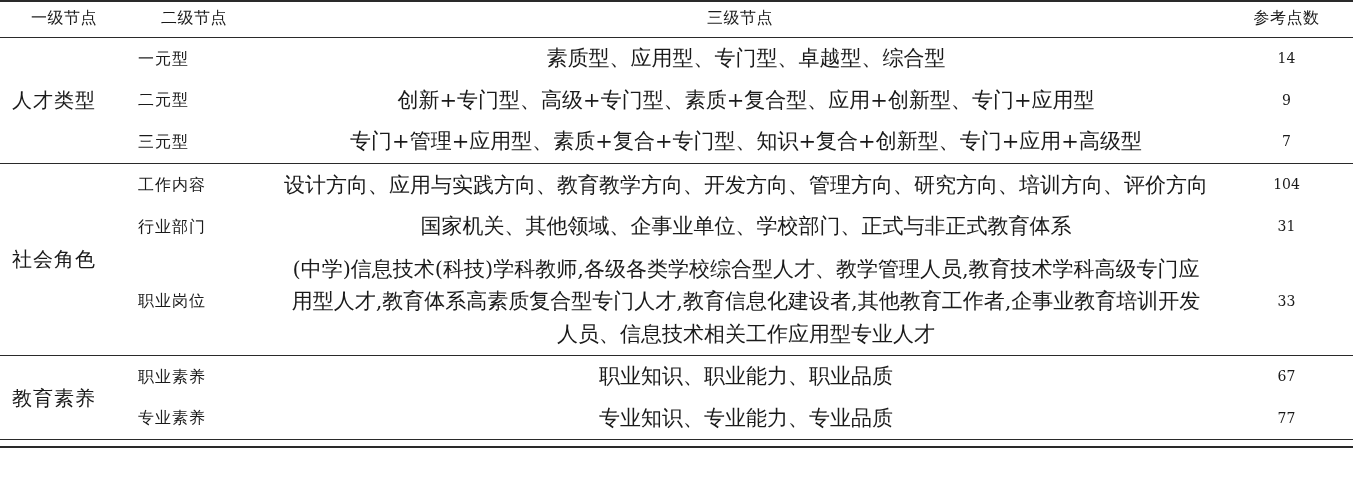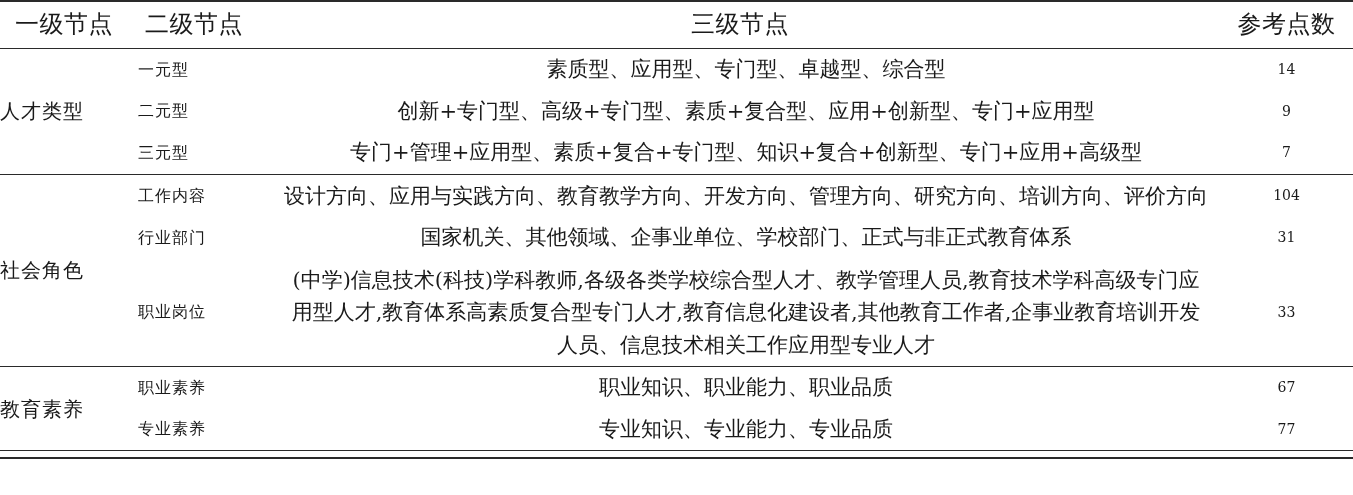--- a/index.html
+++ b/index.html
@@ -26,21 +26,21 @@
     table-layout: fixed;
     font-size: 19.5px;
   }
   table.tbl col.c1 { width: 128px; }
   table.tbl col.c2 { width: 132px; }
   table.tbl col.c3 { width: 960px; }
   table.tbl col.c4 { width: 133px; }
 
   thead th {
     font-weight: normal;
-    font-size: 24px;
+    font-size: 16px;
     padding: 6px 0 8px 0;
     border-top: 2.5px solid #2a2a2a;
     border-bottom: 1.1px solid #2a2a2a;
     text-align: center;
     vertical-align: middle;
     letter-spacing: 0.5px;
   }
   tbody td {
     vertical-align: middle;
     padding: 0;
@@ -50,20 +50,21 @@
     border-top: 1.1px solid #2a2a2a;
     margin-top: 21px;
   }
   .bottom-rule {
     border-top: 1.1px solid #2a2a2a;
     border-bottom: 2.5px solid #2a2a2a;
     height: 6px;
   }
   td.lvl1 {
     text-align: left;
+    padding-left: 12px;
     font-size: 20px;
     letter-spacing: 1px;
     white-space: nowrap;
   }
   td.lvl2 {
     text-align: left;
     padding-left: 10px;
     font-size: 16px;
     letter-spacing: 1px;
     white-space: nowrap;

